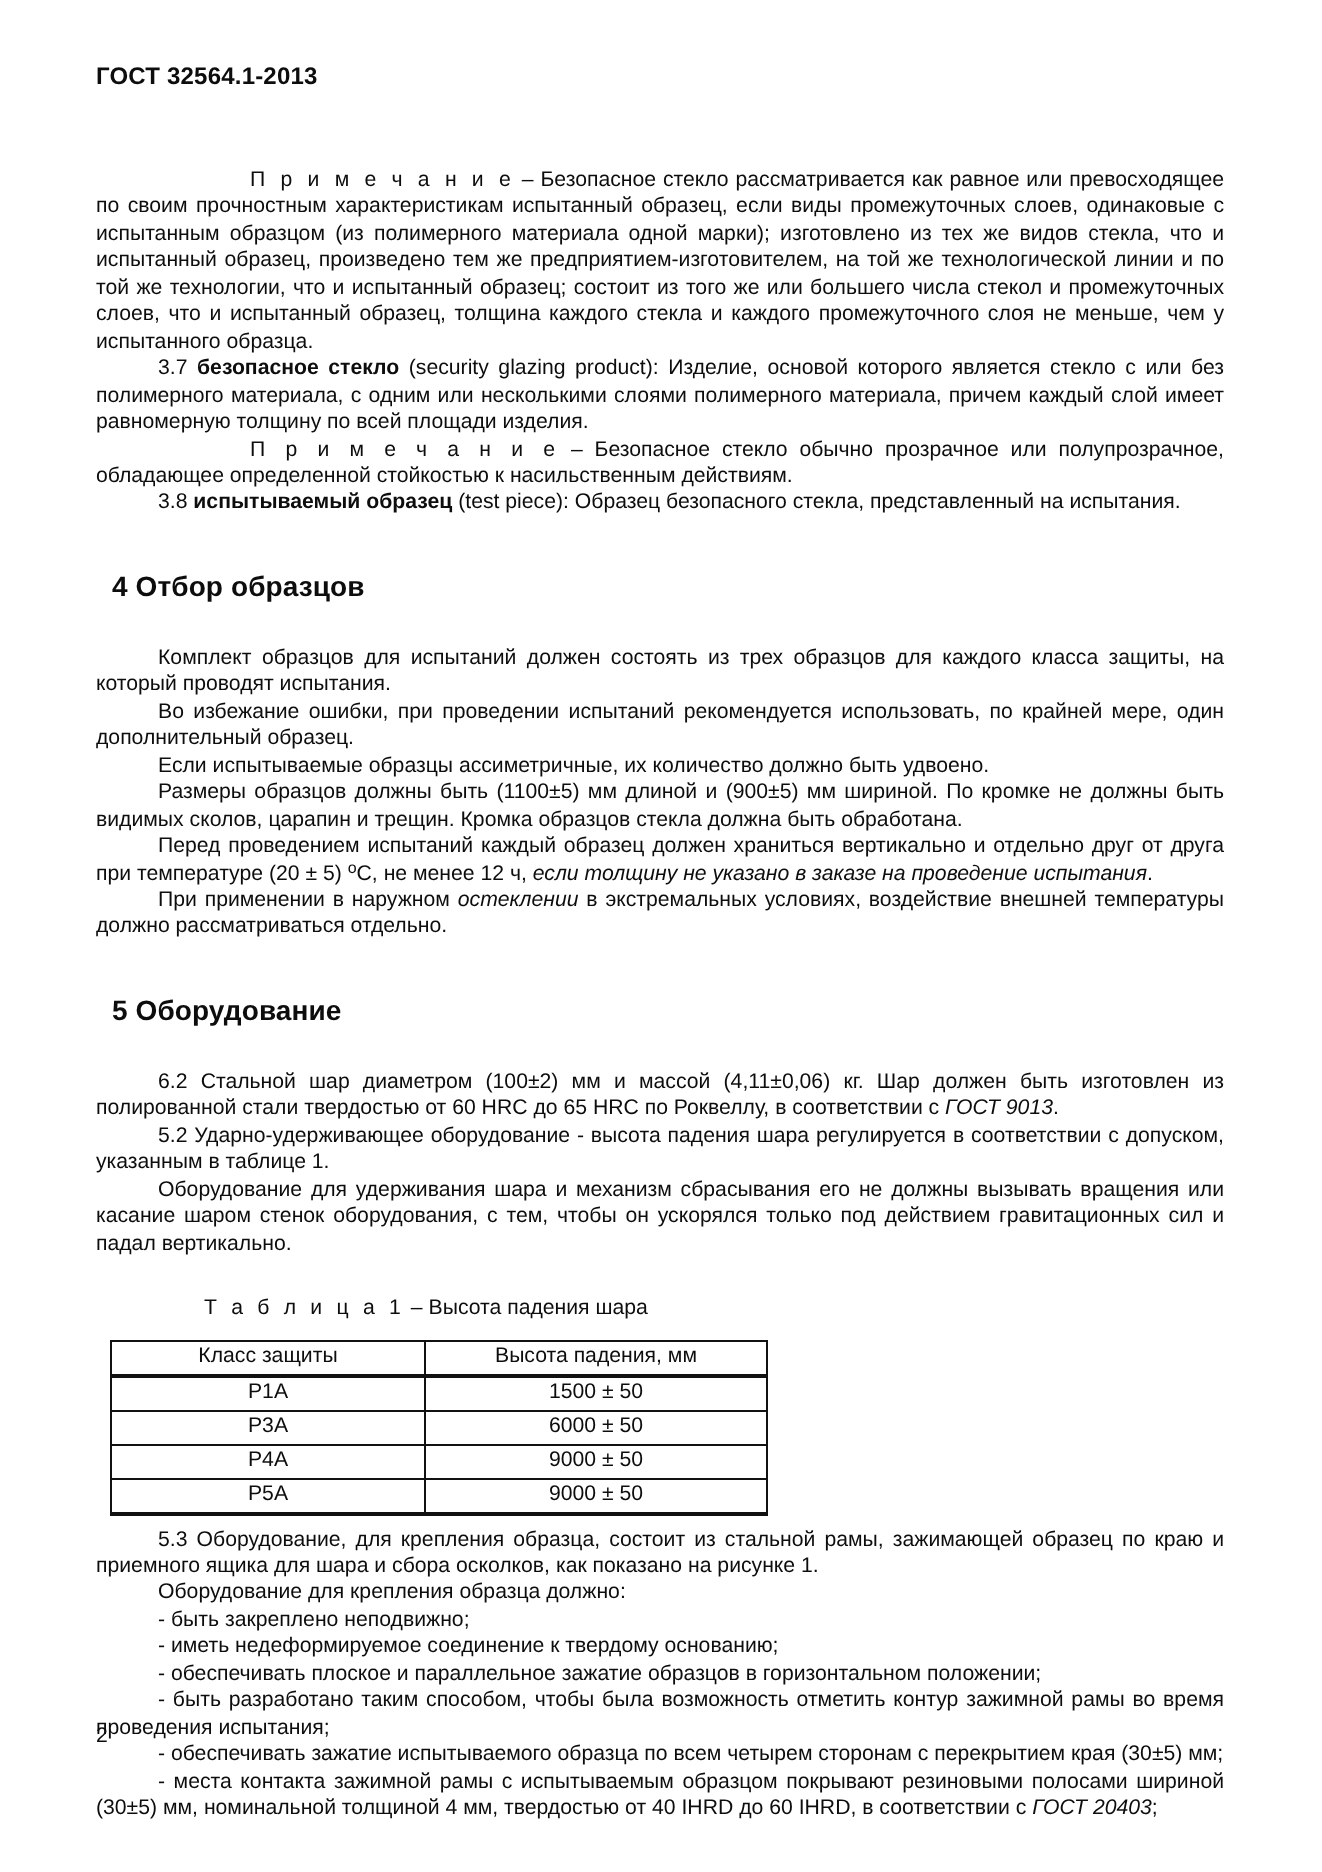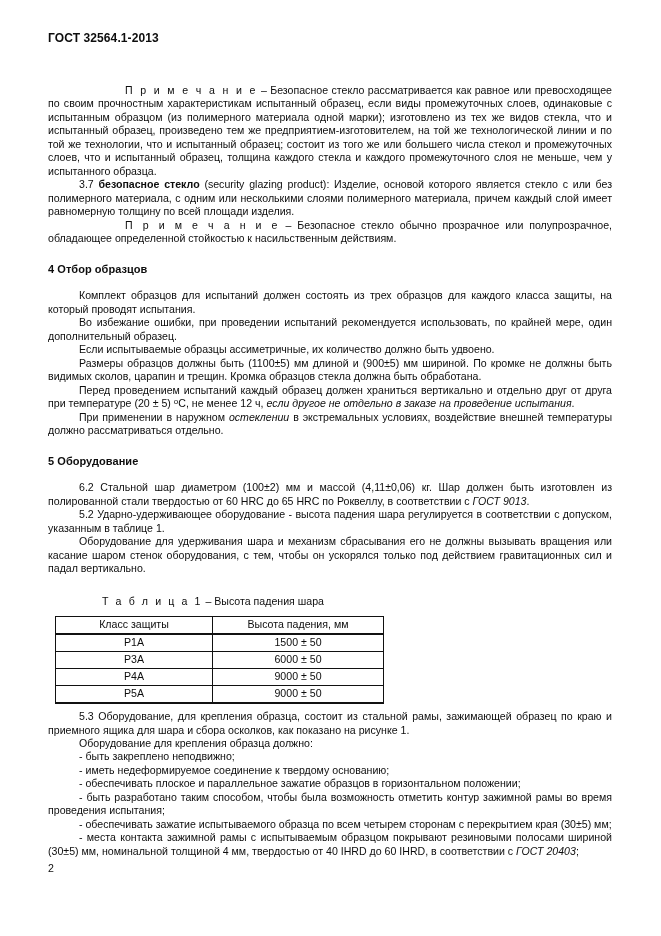--- a/index.html
+++ b/index.html
@@ -52,22 +52,22 @@
     padding-left: 46px;
   }
   .bold { font-weight: bold; }
   .ital { font-style: italic; }
   sup.deg {
     font-size: 8px;
     vertical-align: 3.4px;
     line-height: 0;
   }
   h2.section {
-    margin: 0;
-    font-size: 11px;
+    margin: 8px;
+    font-size: 14px;
     font-weight: bold;
     text-indent: 0;
     letter-spacing: 0.05px;
   }
   .sp-14 { height: 14px; }
   .sp-18 { height: 18px; }
   .sp-11 { height: 11px; }
   .sp-6  { height: 6px; }
 
   .table-caption {
@@ -116,31 +116,32 @@
   <div class="header">ГОСТ 32564.1-2013</div>
 
   <div class="content">
 
     <p class="body"><span class="spaced">П р и м е ч а н и е</span><span> – Безопасное стекло рассматривается как равное или превосходящее по своим прочностным характеристикам испытанный образец, если виды промежуточных слоев, одинаковые с испытанным образцом (из полимерного материала одной марки); изготовлено из тех же видов стекла, что и испытанный образец, произведено тем же предприятием-изготовителем, на той же технологической линии и по той же технологии, что и испытанный образец; состоит из того же или большего числа стекол и промежуточных слоев, что и испытанный образец, толщина каждого стекла и каждого промежуточного слоя не меньше, чем у испытанного образца.</span></p>
 
     <p class="body"><span>3.7 </span><span class="bold">безопасное стекло</span><span> (security glazing product): Изделие, основой которого является стекло с или без полимерного материала, с одним или несколькими слоями полимерного материала, причем каждый слой имеет равномерную толщину по всей площади изделия.</span></p>
 
     <p class="body"><span class="spaced">П р и м е ч а н и е</span><span> – Безопасное стекло обычно прозрачное или полупрозрачное, обладающее определенной стойкостью к насильственным действиям.</span></p>
 
+    <p class="body"><span>3.8 </span><span class="bold">испытываемый образец</span><span> (test piece): Образец безопасного стекла, представленный на испытания.</span></p>
 
     <div class="sp-18"></div>
     <h2 class="section">4 Отбор образцов</h2>
     <div class="sp-14"></div>
 
     <p class="body">Комплект образцов для испытаний должен состоять из трех образцов для каждого класса защиты, на который проводят испытания.</p>
     <p class="body">Во избежание ошибки, при проведении испытаний рекомендуется использовать, по крайней мере, один дополнительный  образец.</p>
     <p class="body">Если испытываемые образцы ассиметричные, их количество должно быть удвоено.</p>
     <p class="body">Размеры образцов должны быть (1100±5) мм длиной и (900±5) мм шириной. По кромке не должны быть видимых сколов, царапин и трещин. Кромка образцов стекла должна быть обработана.</p>
 
-    <p class="body"><span>Перед проведением испытаний каждый образец должен храниться вертикально и отдельно друг от друга при температуре (20 ± 5) </span><sup class="deg">о</sup><span>С, не менее 12 ч, </span><span class="ital">если другое не отдельно в заказе на проведение испытания</span><span>.</span></p>
+    <p class="body"><span>Перед проведением испытаний каждый образец должен храниться вертикально и отдельно друг от друга при температуре (20 ± 5) </span><sup class="deg">о</sup><span>С, не менее 12 ч, </span><span class="ital">если толщину не указано в заказе на проведение испытания</span><span>.</span></p>
 
     <p class="body"><span>При применении  в наружном </span><span class="ital">остеклении</span><span> в экстремальных условиях, воздействие внешней температуры должно рассматриваться отдельно.</span></p>
 
     <div class="sp-18"></div>
     <h2 class="section">5 Оборудование</h2>
     <div class="sp-14"></div>
 
     <p class="body"><span>6.2 Стальной шар диаметром (100±2) мм и массой (4,11±0,06) кг. Шар должен быть изготовлен из полированной стали твердостью от 60 HRC до 65 HRC по Роквеллу, в соответствии с </span><span class="ital">ГОСТ 9013</span><span>.</span></p>
 
     <p class="body">5.2 Ударно-удерживающее оборудование -  высота падения шара регулируется в соответствии с допуском, указанным в таблице 1.</p>

